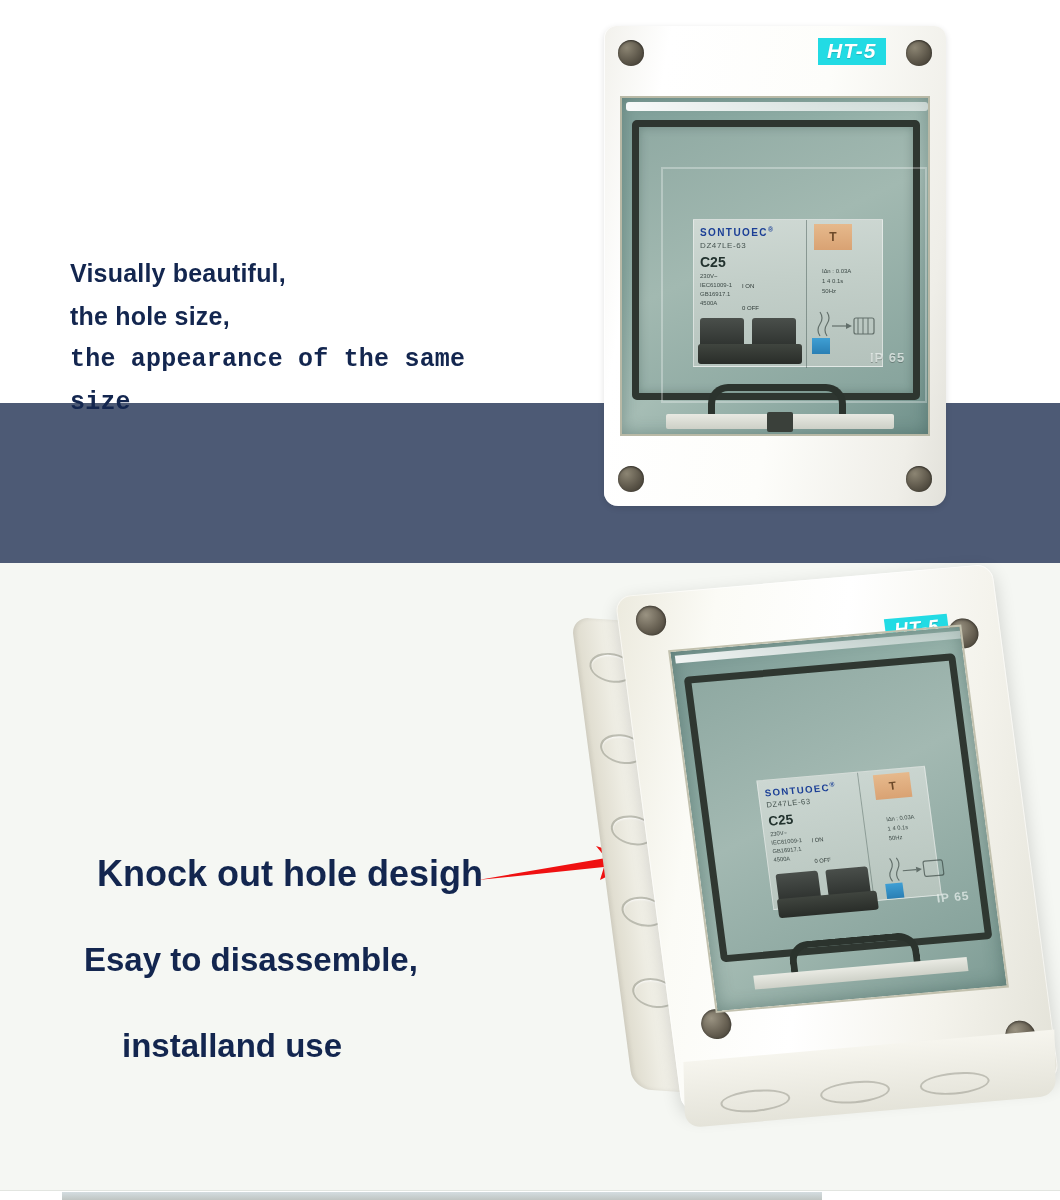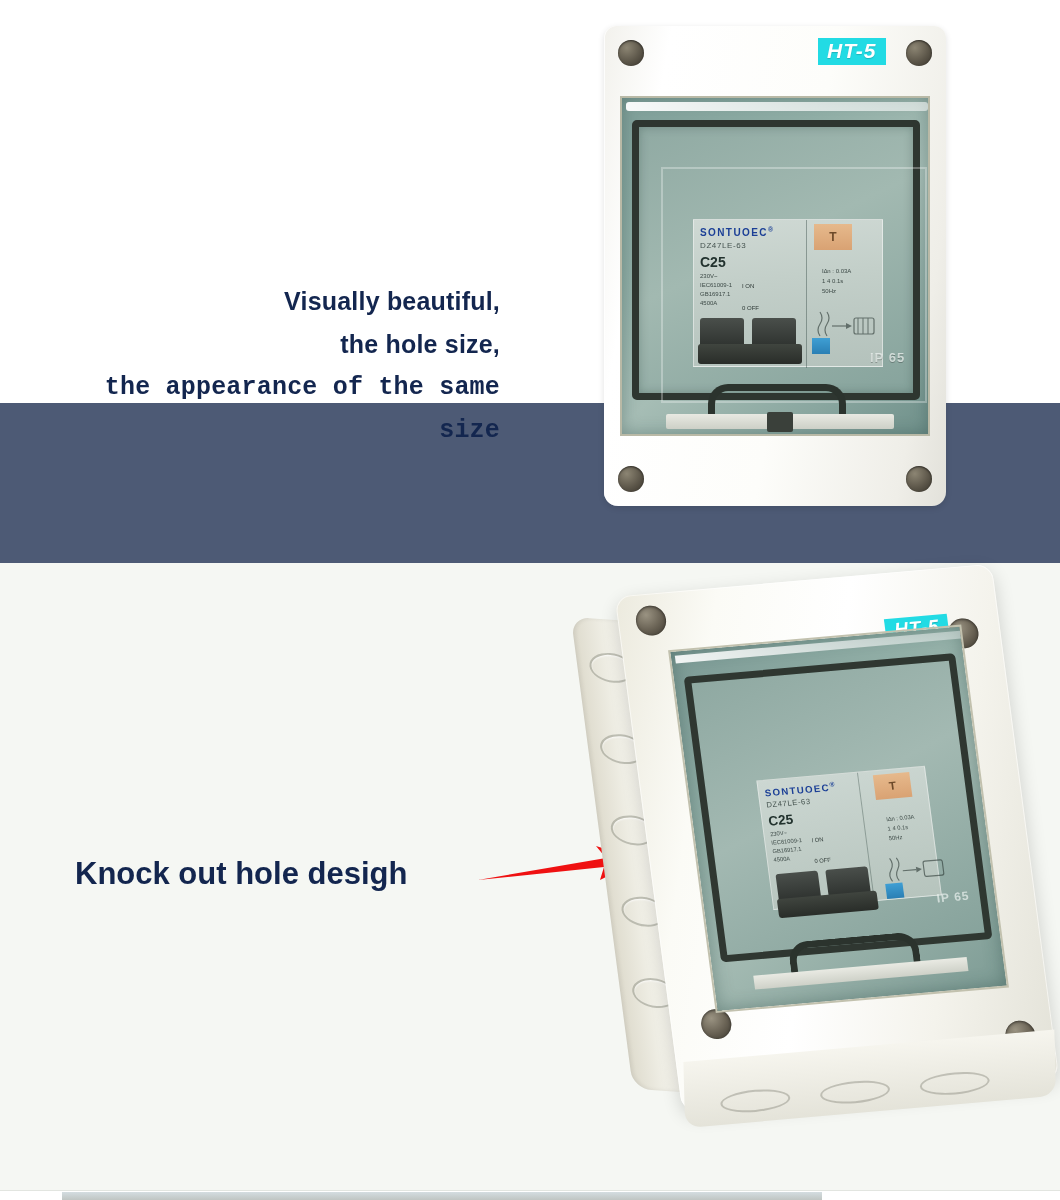--- a/index.html
+++ b/index.html
@@ -18,31 +18,31 @@
   .bg-band     { position:absolute; left:0; top:403px;width:1060px; height:160px;  background:#4d5a75; }
   .bg-bottom   { position:absolute; left:0; top:563px;width:1060px; height:627px;  background:#f5f7f3; }
   .bg-footer   { position:absolute; left:0; top:1190px;width:1060px;height:10px;   background:#ffffff;
                  border-top:1px solid #e2e5e0; }
   .bg-footer-strip { position:absolute; left:62px; top:1192px; width:760px; height:8px;
                  background:linear-gradient(180deg,#cfd9dd 0%,#b9bfbc 100%); opacity:.9; }
 
   
   .caption-top {
     position:absolute; left:70px; top:252px; width:430px;
-    text-align:right; color:#13264f; font-weight:bold;
-    font-size:25px; line-height:43px; letter-spacing:.2px;margin-top:28px;
+    text-align:left; color:#13264f; font-weight:bold;
+    font-size:25px; line-height:43px; letter-spacing:.2px;
   }
   .caption-top .l3 { font-size:25px;font-family:Liberation Mono, monospace; }
 
   .caption-bottom {
     position:absolute; left:72px; top:852px; width:500px;
     color:#13264f; font-weight:bold;
   }
   .caption-bottom .cb-line { white-space:nowrap; }
-  .cb1 { font-size:31px; line-height:44px; margin-left:3px; }
+  .cb1 { font-size:36px; line-height:44px; margin-left:25px; }
   .cb2 { font-size:33px; line-height:44px; margin-top:42px; margin-left:12px; }
   .cb3 { font-size:33px; line-height:44px; margin-top:42px; margin-left:50px; }
 
   
   .arrow-annotation { position:absolute; left:478px; top:836px; width:170px; height:52px; }
   .arrow-annotation svg { display:block; width:170px; height:52px; }
 
   
   .box-top {
     position:absolute; left:604px; top:26px; width:342px; height:480px;
@@ -307,20 +307,22 @@
 
       <div class="handle"></div>
       <div class="latch-bar"></div>
       <div class="latch-tab"></div>
       <div class="ip-rating">IP 65</div>
     </div>
   </div>
 
   <div class="caption-bottom">
     <div class="cb-line cb1">Knock out hole desigh</div>
+    <div class="cb-line cb2">Esay to disassemble,</div>
+    <div class="cb-line cb3">installand use</div>
   </div>
 
   <div class="arrow-annotation">
     <svg viewBox="0 0 170 52">
       <path d="M0 44 L128 22 L118 10 L162 24 L122 44 L126 31 Z" fill="#ef1111"></path>
     </svg>
   </div>
 
   <div class="box-angled">
 

